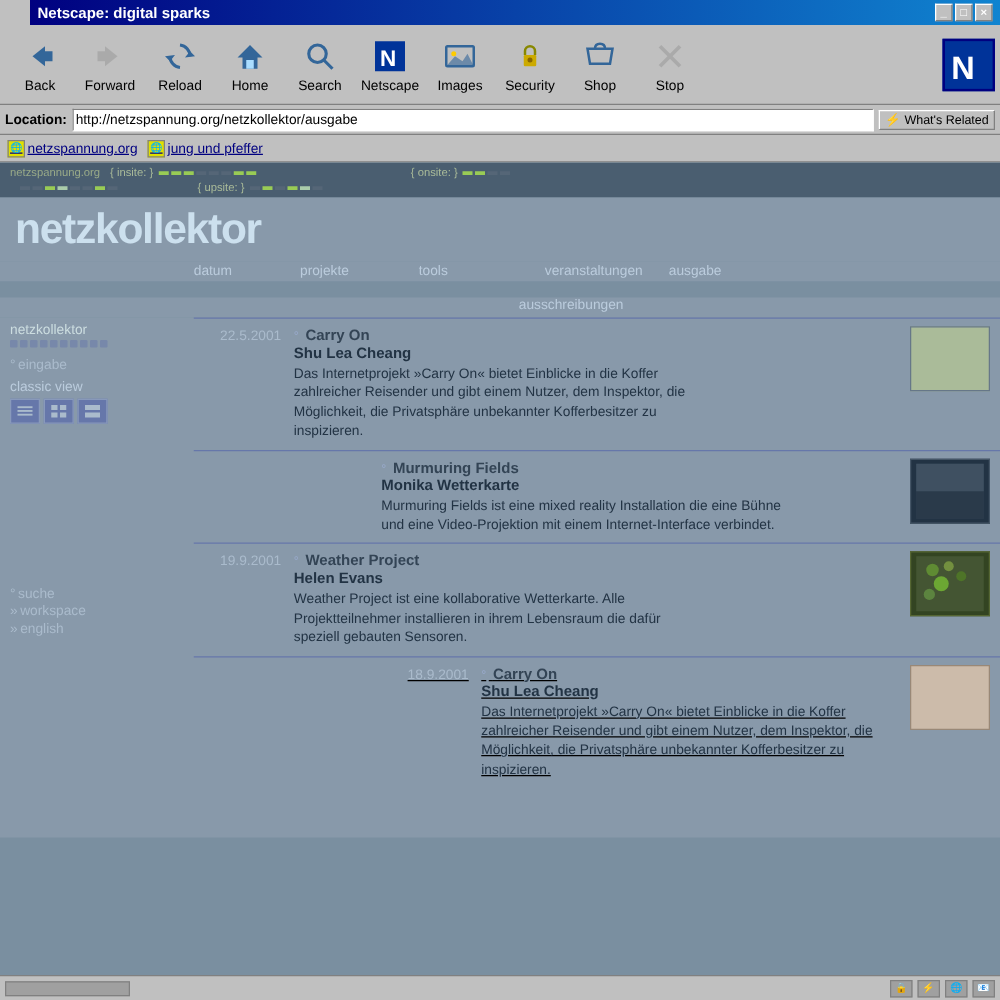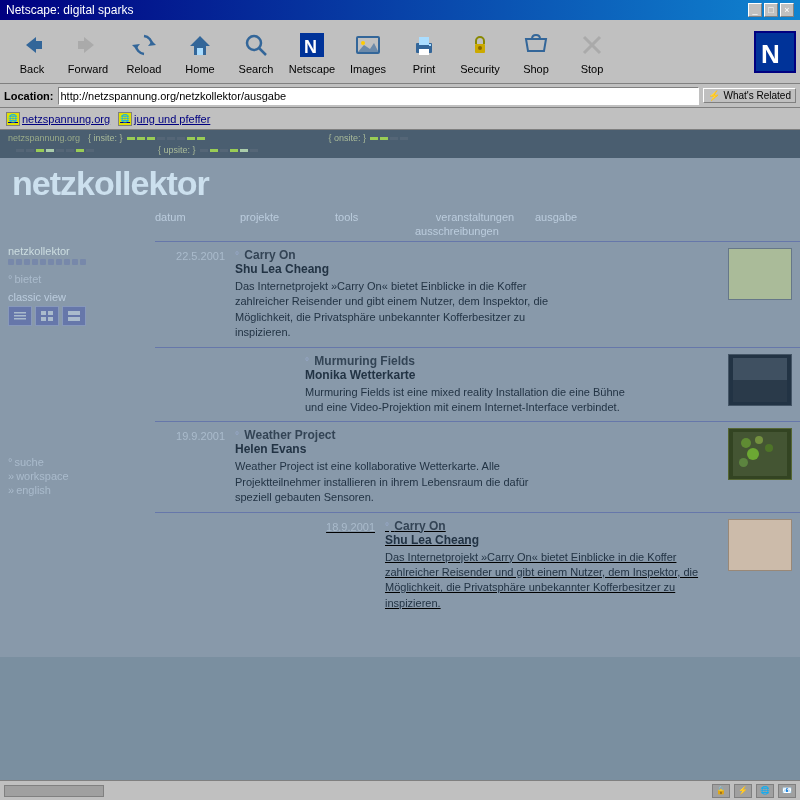--- a/index.html
+++ b/index.html
@@ -3,26 +3,27 @@
   <meta charset="utf-8">
   <style>
     * { margin: 0; padding: 0; box-sizing: border-box; }
     body { width: 800px; height: 800px; overflow: hidden; font-family: Arial, Helvetica, sans-serif; font-size: 12px; background: #c0c0c0; }
 
     
     .window-titlebar {
       background: linear-gradient(to right, #000080, #1084d0);
       color: white;
       font-size: 12px;
-      font-weight: normal;
+      font-weight: bold;
       padding: 3px 6px;
       display: flex;
       align-items: center;
       justify-content: space-between;
       height: 20px;
+      margin-left: 24px;
     }
     .window-controls { display: flex; gap: 2px; }
     .win-btn {
       width: 14px; height: 14px;
       background: #c0c0c0;
       border: 1px solid;
       border-color: #fff #808080 #808080 #fff;
       font-size: 9px;
       display: flex; align-items: center; justify-content: center;
       cursor: pointer;
@@ -357,31 +358,20 @@
     <div class="toolbar-icon">
       <svg width="28" height="28" viewBox="0 0 28 28">
         <rect x="3" y="6" width="22" height="16" rx="1" fill="none" stroke="#336699" stroke-width="2"></rect>
         <circle cx="9" cy="12" r="2" fill="#ffcc00"></circle>
         <polygon points="3,22 10,14 16,18 20,12 25,22" fill="#336699" opacity="0.6"></polygon>
       </svg>
     </div>
     <span>Images</span>
   </div>
 
-  <div class="toolbar-btn">
-    <div class="toolbar-icon">
-      <svg width="28" height="28" viewBox="0 0 28 28">
-        <rect x="6" y="12" width="16" height="10" rx="1" fill="#336699"></rect>
-        <rect x="9" y="6" width="10" height="8" fill="#aaddff"></rect>
-        <rect x="9" y="18" width="10" height="6" fill="white"></rect>
-        <rect x="19" y="13" width="2" height="2" fill="#aaddff"></rect>
-      </svg>
-    </div>
-    <span>Print</span>
-  </div>
 
   <div class="toolbar-btn">
     <div class="toolbar-icon">
       <svg width="28" height="28" viewBox="0 0 28 28">
         <rect x="9" y="13" width="10" height="9" rx="1" fill="#ccaa00"></rect>
         <path d="M10 13 L10 10 A4 4 0 0 1 18 10 L18 13" stroke="#888800" stroke-width="2" fill="none"></path>
         <circle cx="14" cy="17" r="2" fill="#886600"></circle>
       </svg>
     </div>
     <span>Security</span>
@@ -485,21 +475,21 @@
 
     <div class="site-title" style="background:#8899aa; color:#cce0ee; font-size:34px; font-weight:bold; padding:6px 12px; font-family: Arial, sans-serif; letter-spacing:-1px;">netzkollektor</div>
 
     <div style="display:flex; padding: 2px 0 2px 155px; background:#8899aa; font-size:11px; color:#bbccdd;">
       <div style="width:85px;">datum</div>
       <div style="width:95px;">projekte</div>
       <div style="width:80px;">tools</div>
       <div style="width:120px;text-align:center;">veranstaltungen</div>
       <div style="width:90px;">ausgabe</div>
     </div>
-    <div style="display:flex; padding: 0 0 4px 155px; background:#8899aa; font-size:11px; color:#bbccdd;">
+    <div style="display:flex; padding: 0 0 4px 155px; background:#8899aa; font-size:11px; color:#bbccdd;margin-top:13px;">
       <div style="width:85px;"></div>
       <div style="width:95px;"></div>
       <div style="width:80px;"></div>
       <div style="width:120px;">ausschreibungen</div>
     </div>
 
     <div class="main-layout" style="background:#8899aa;">
 
       <div class="sidebar">
         <div class="sidebar-section-title">netzkollektor</div>
@@ -511,21 +501,21 @@
             <div class="s-dot"></div>
             <div class="s-dot"></div>
           <div class="s-dot"></div>
             <div class="s-dot"></div>
             <div class="s-dot"></div>
           <div class="s-dot"></div>
         </div>
 
         <div class="sidebar-link">
           <span class="sidebar-link-prefix">°</span>
-          <span>bietet</span>
+          <span>eingabe</span>
         </div>
 
         <div class="classic-view-label">classic view</div>
         <div class="view-icons">
           <div class="view-icon-btn">
             <svg width="14" height="12">
                 <rect x="1" y="2" width="12" height="1.5" fill="#aabbcc"></rect>
                 <rect x="1" y="5" width="12" height="1.5" fill="#aabbcc"></rect>
                 <rect x="1" y="8" width="12" height="1.5" fill="#aabbcc"></rect>
               </svg>

